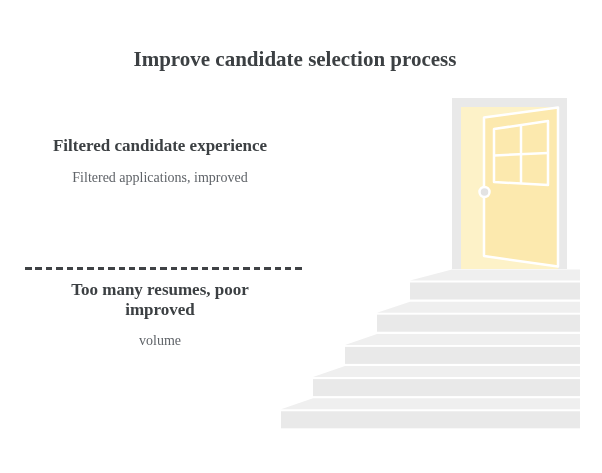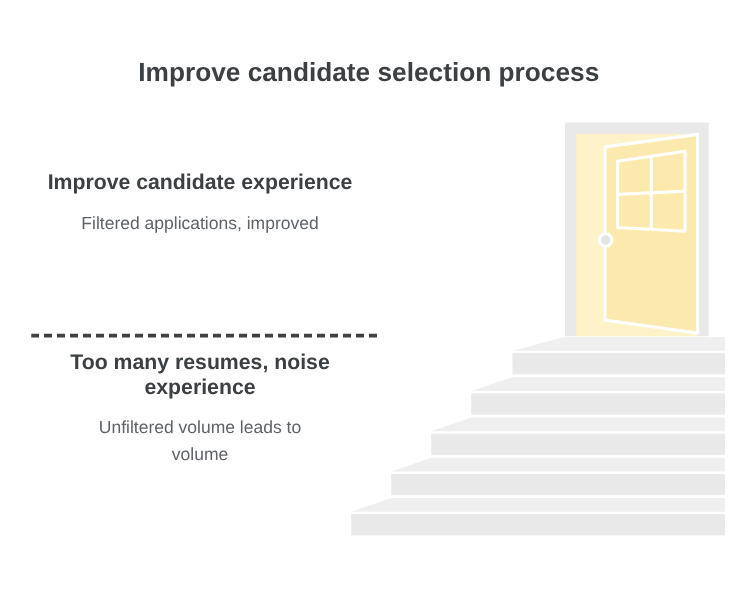--- a/index.html
+++ b/index.html
@@ -1,20 +1,20 @@
 <!DOCTYPE html>
 <html style="--bg: #ffffff; --text-dark: #3c4043; --text-gray: #5f6368; --divider: #3f4245; --door-frame: #e9e9e9; --door-opening: #fdf2c8; --door-panel: #fce9ae; --knob-fill: #e3e3e3; --outline: #ffffff; --stair-tread: #efefef; --stair-riser: #e9e9e9;"><head>
 <meta charset="utf-8">
 <style>
   html,body{margin:0;padding:0;background:#fff;}
   .canvas{
     position:relative;
     width:602px;height:473px;
     background:var(--bg,#fff);
-    font-family:Liberation Sans, sans-serif;
+    font-family:Liberation Serif, serif;
     overflow:hidden;
   }
   .title{
     position:absolute;left:0;top:46px;width:590px;
     margin:0;
     text-align:center;
     font-size:21px;font-weight:bold;line-height:26px;
     color:var(--text-dark,#3c4043);
   }
   .text-block{
@@ -50,36 +50,35 @@
   .stair-riser{fill:var(--stair-riser,#e9e9e9);}
 </style>
 </head>
 <body>
 
 <div class="canvas">
 
   <h1 class="title">Improve candidate selection process</h1>
 
   <div class="text-block heading heading-1">
-    <div>Improve candidate experience</div>
+    <div>Filtered candidate experience</div>
   </div>
 
   <div class="text-block body body-1">
     <div>Filtered applications, improved</div>
   </div>
 
   <div class="divider"></div>
 
   <div class="text-block heading heading-2">
-    <div>Too many resumes, noise</div>
-    <div>experience</div>
+    <div>Too many resumes, poor</div>
+    <div>improved</div>
   </div>
 
   <div class="text-block body body-2">
-    <div>Unfiltered volume leads to</div>
     <div>volume</div>
   </div>
 
   <svg class="art" viewBox="0 0 602 473" xmlns="http://www.w3.org/2000/svg">
 
     <g>
       <rect class="door-frame" x="452" y="98" width="115" height="171"></rect>
       <rect class="door-opening" x="461" y="107" width="97" height="162"></rect>
       <polygon class="door-panel" points="484,117.5 558,107.5 558,266.5 484,256"></polygon>
       <polygon class="door-window" points="494,129 548,121 548,185 494,182"></polygon>

